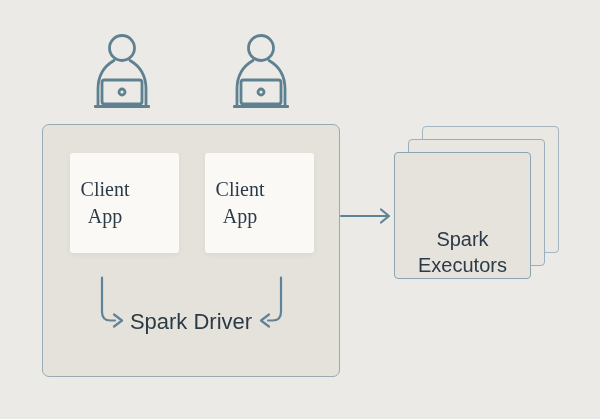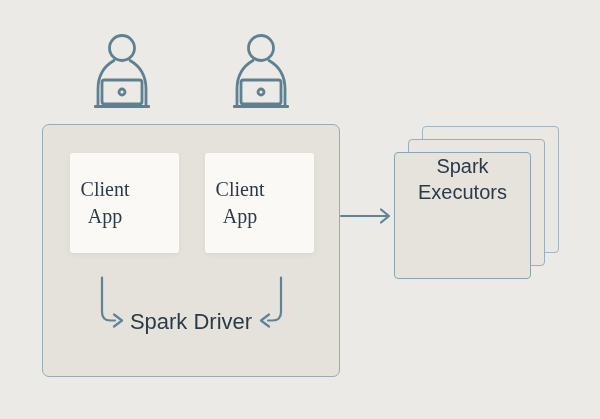--- a/index.html
+++ b/index.html
@@ -78,21 +78,21 @@
   }
   .executor-card.mid{
     left:408px;top:139px;
     background:var(--executor_mid_fill);
     border:1.5px solid var(--executor_mid_border);
   }
   .executor-card.front{
     left:394px;top:152px;
     background:var(--executor_fill);
     border:1.5px solid var(--executor_border);
-    display:flex;align-items:flex-start;justify-content:center;
+    display:flex;align-items:flex-end;justify-content:center;
   }
   .executor-card .label{
     color:var(--text);
     font-size:20px;line-height:26px;font-weight:500;
     text-align:center;
     max-width:115px;
   }
   .arrows{
     position:absolute;left:0;top:0;width:600px;height:419px;
     pointer-events:none;

